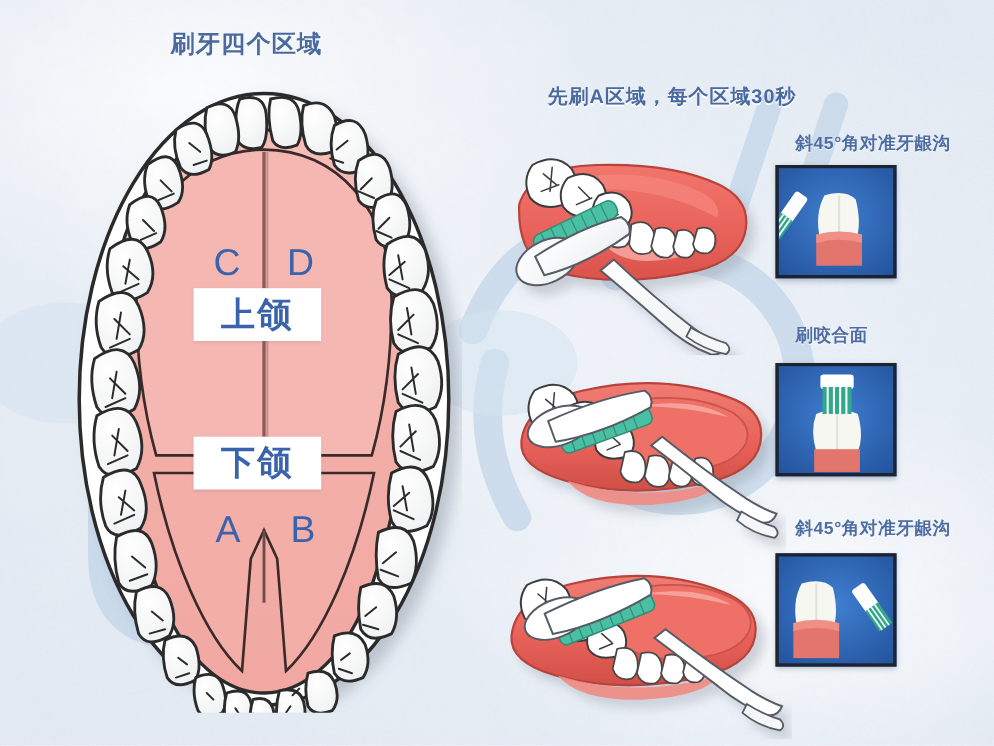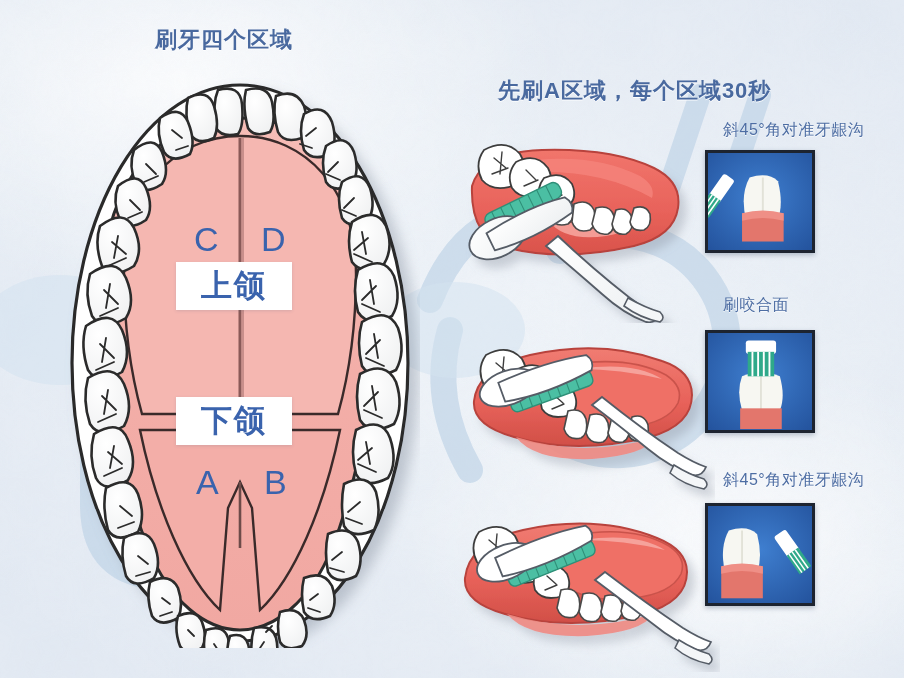--- a/index.html
+++ b/index.html
@@ -59,27 +59,27 @@
     letter-spacing: 1px;
     white-space: nowrap;
     text-shadow: 0 1px 0 rgba(255,255,255,0.85);
   }
   #title-left {
     left: 155px; top: 25px;
     font-size: 22px;
   }
   #title-right {
     left: 498px; top: 76px;
-    font-size: 22px;
+    font-size: 18px;
   }
   .caption {
     position: absolute;
     color: #4d6da3;
     font-size: 16px;
-    font-weight: 400;
+    font-weight: 700;
     white-space: nowrap;
     letter-spacing: 0.5px;
     text-shadow: 0 1px 0 rgba(255,255,255,0.8);
     padding-left: 47px;
   }
   #cap-1 { left: 676px; top: 120px; }
   #cap-2 { left: 676px; top: 295px; }
   #cap-3 { left: 676px; top: 470px; }
 
   

